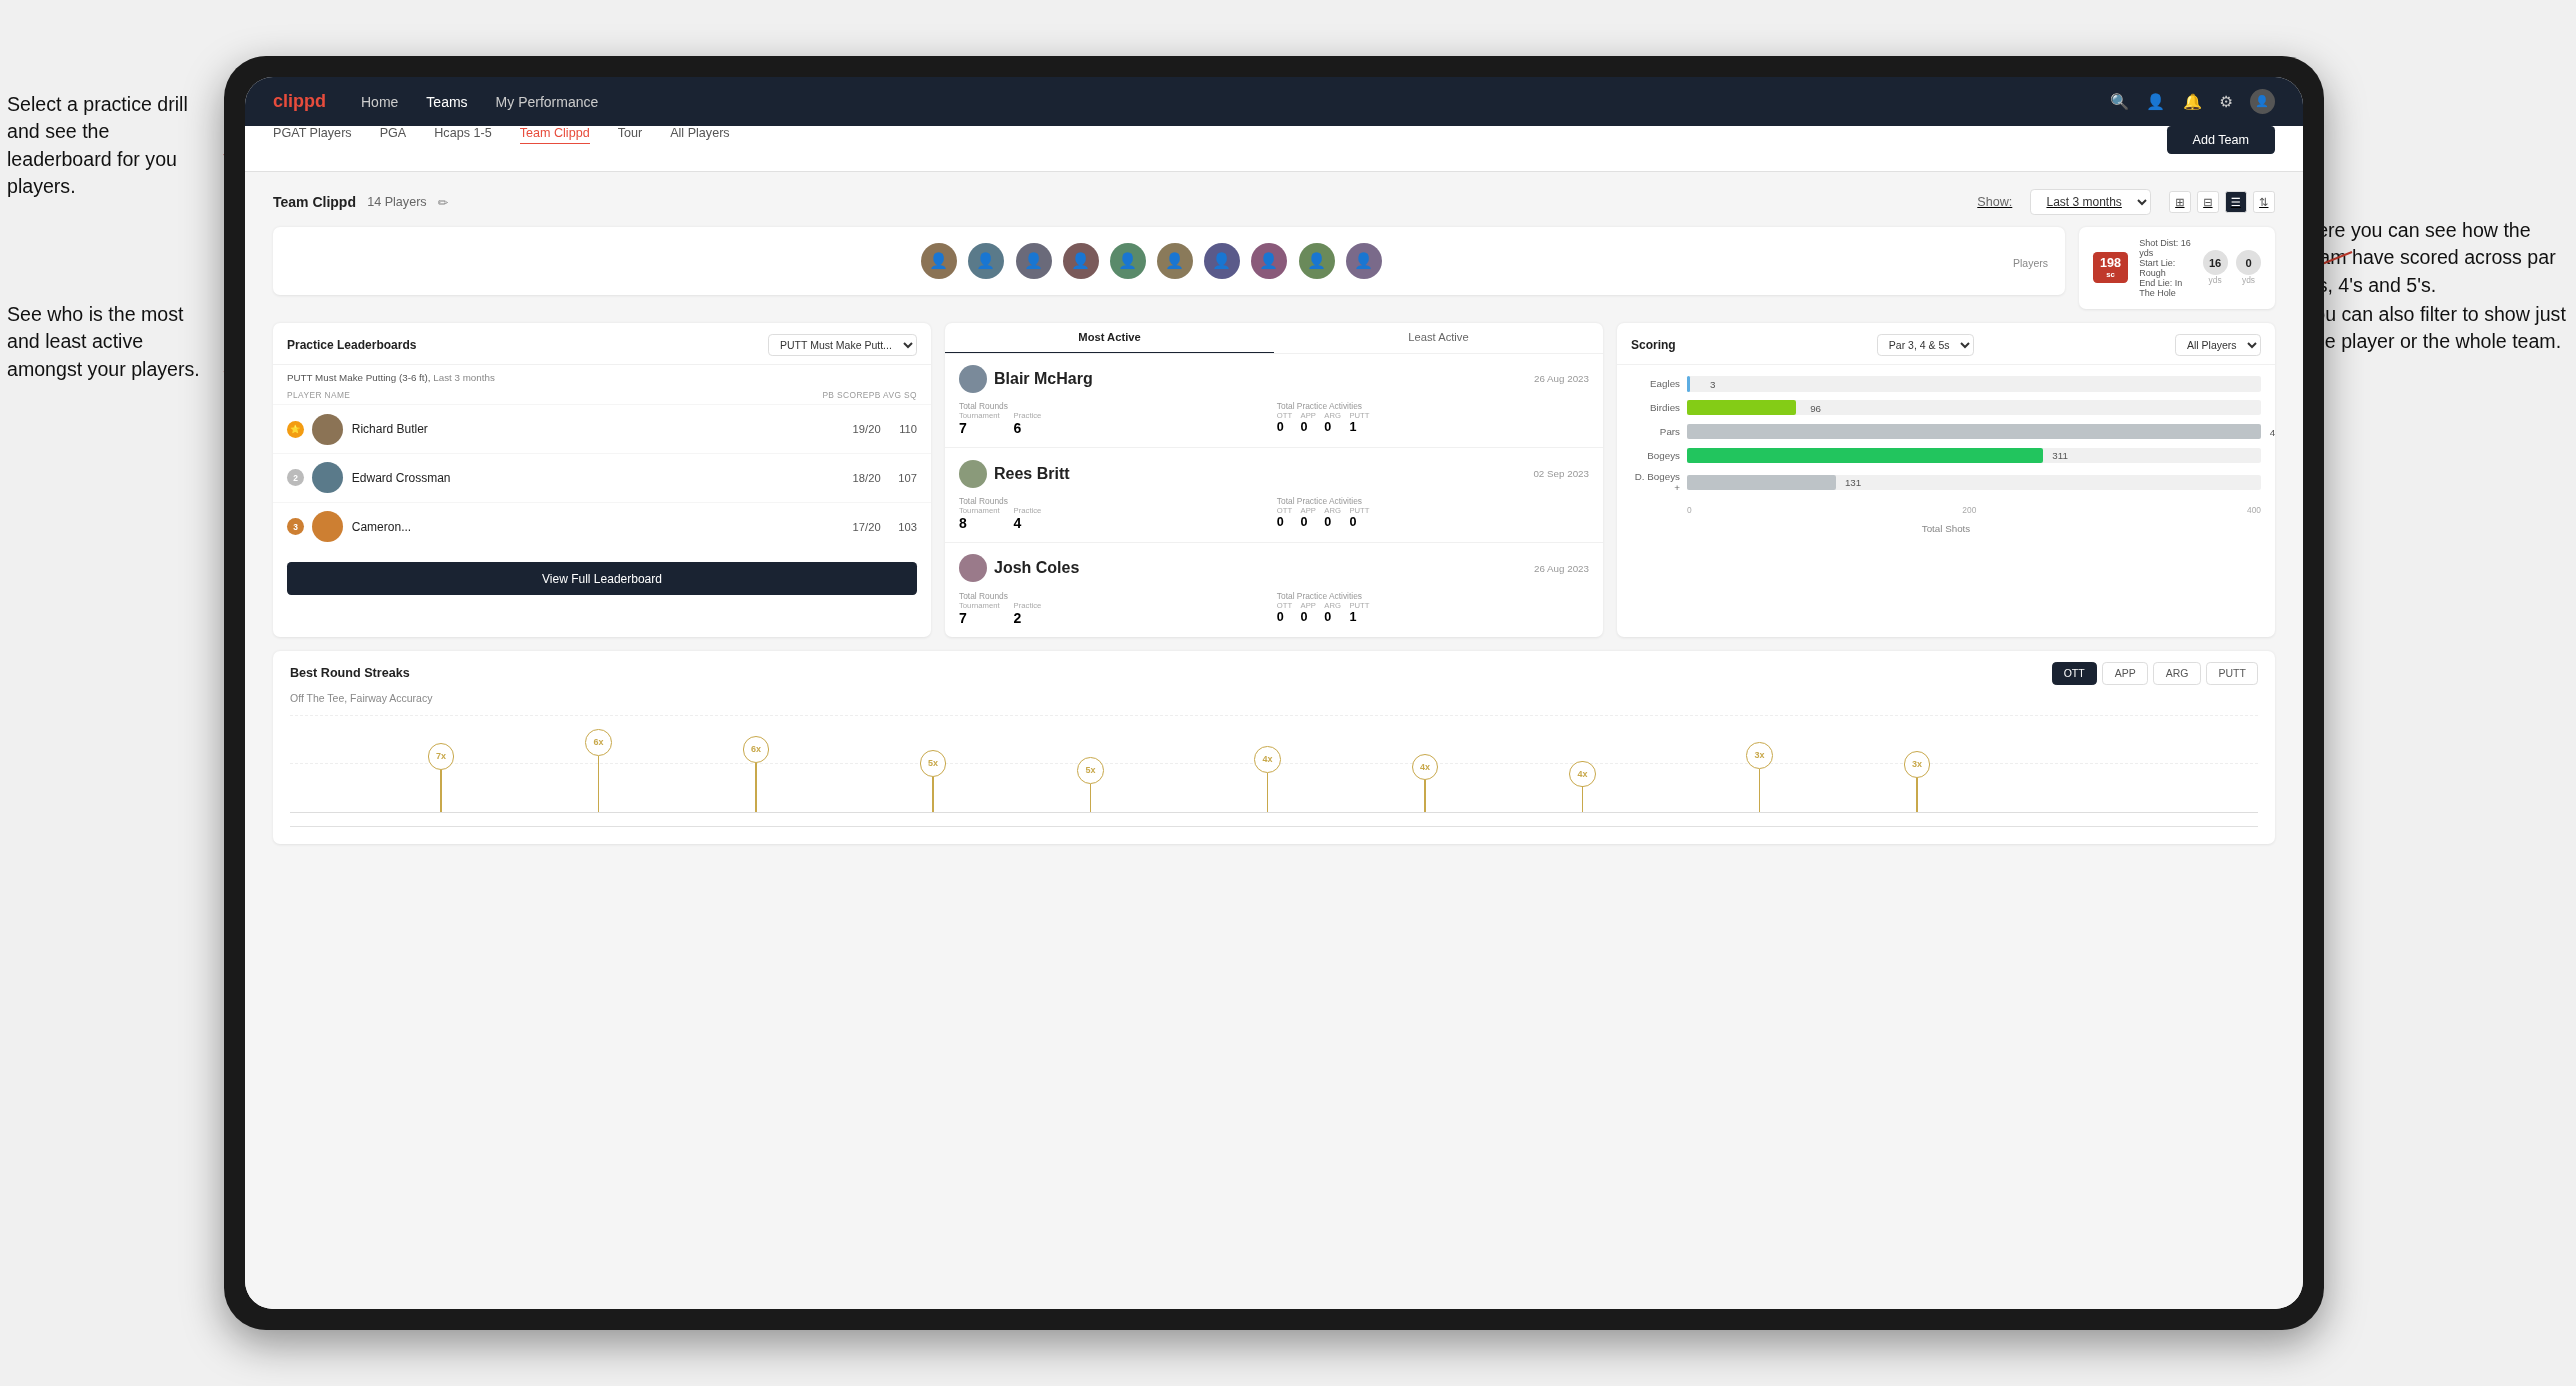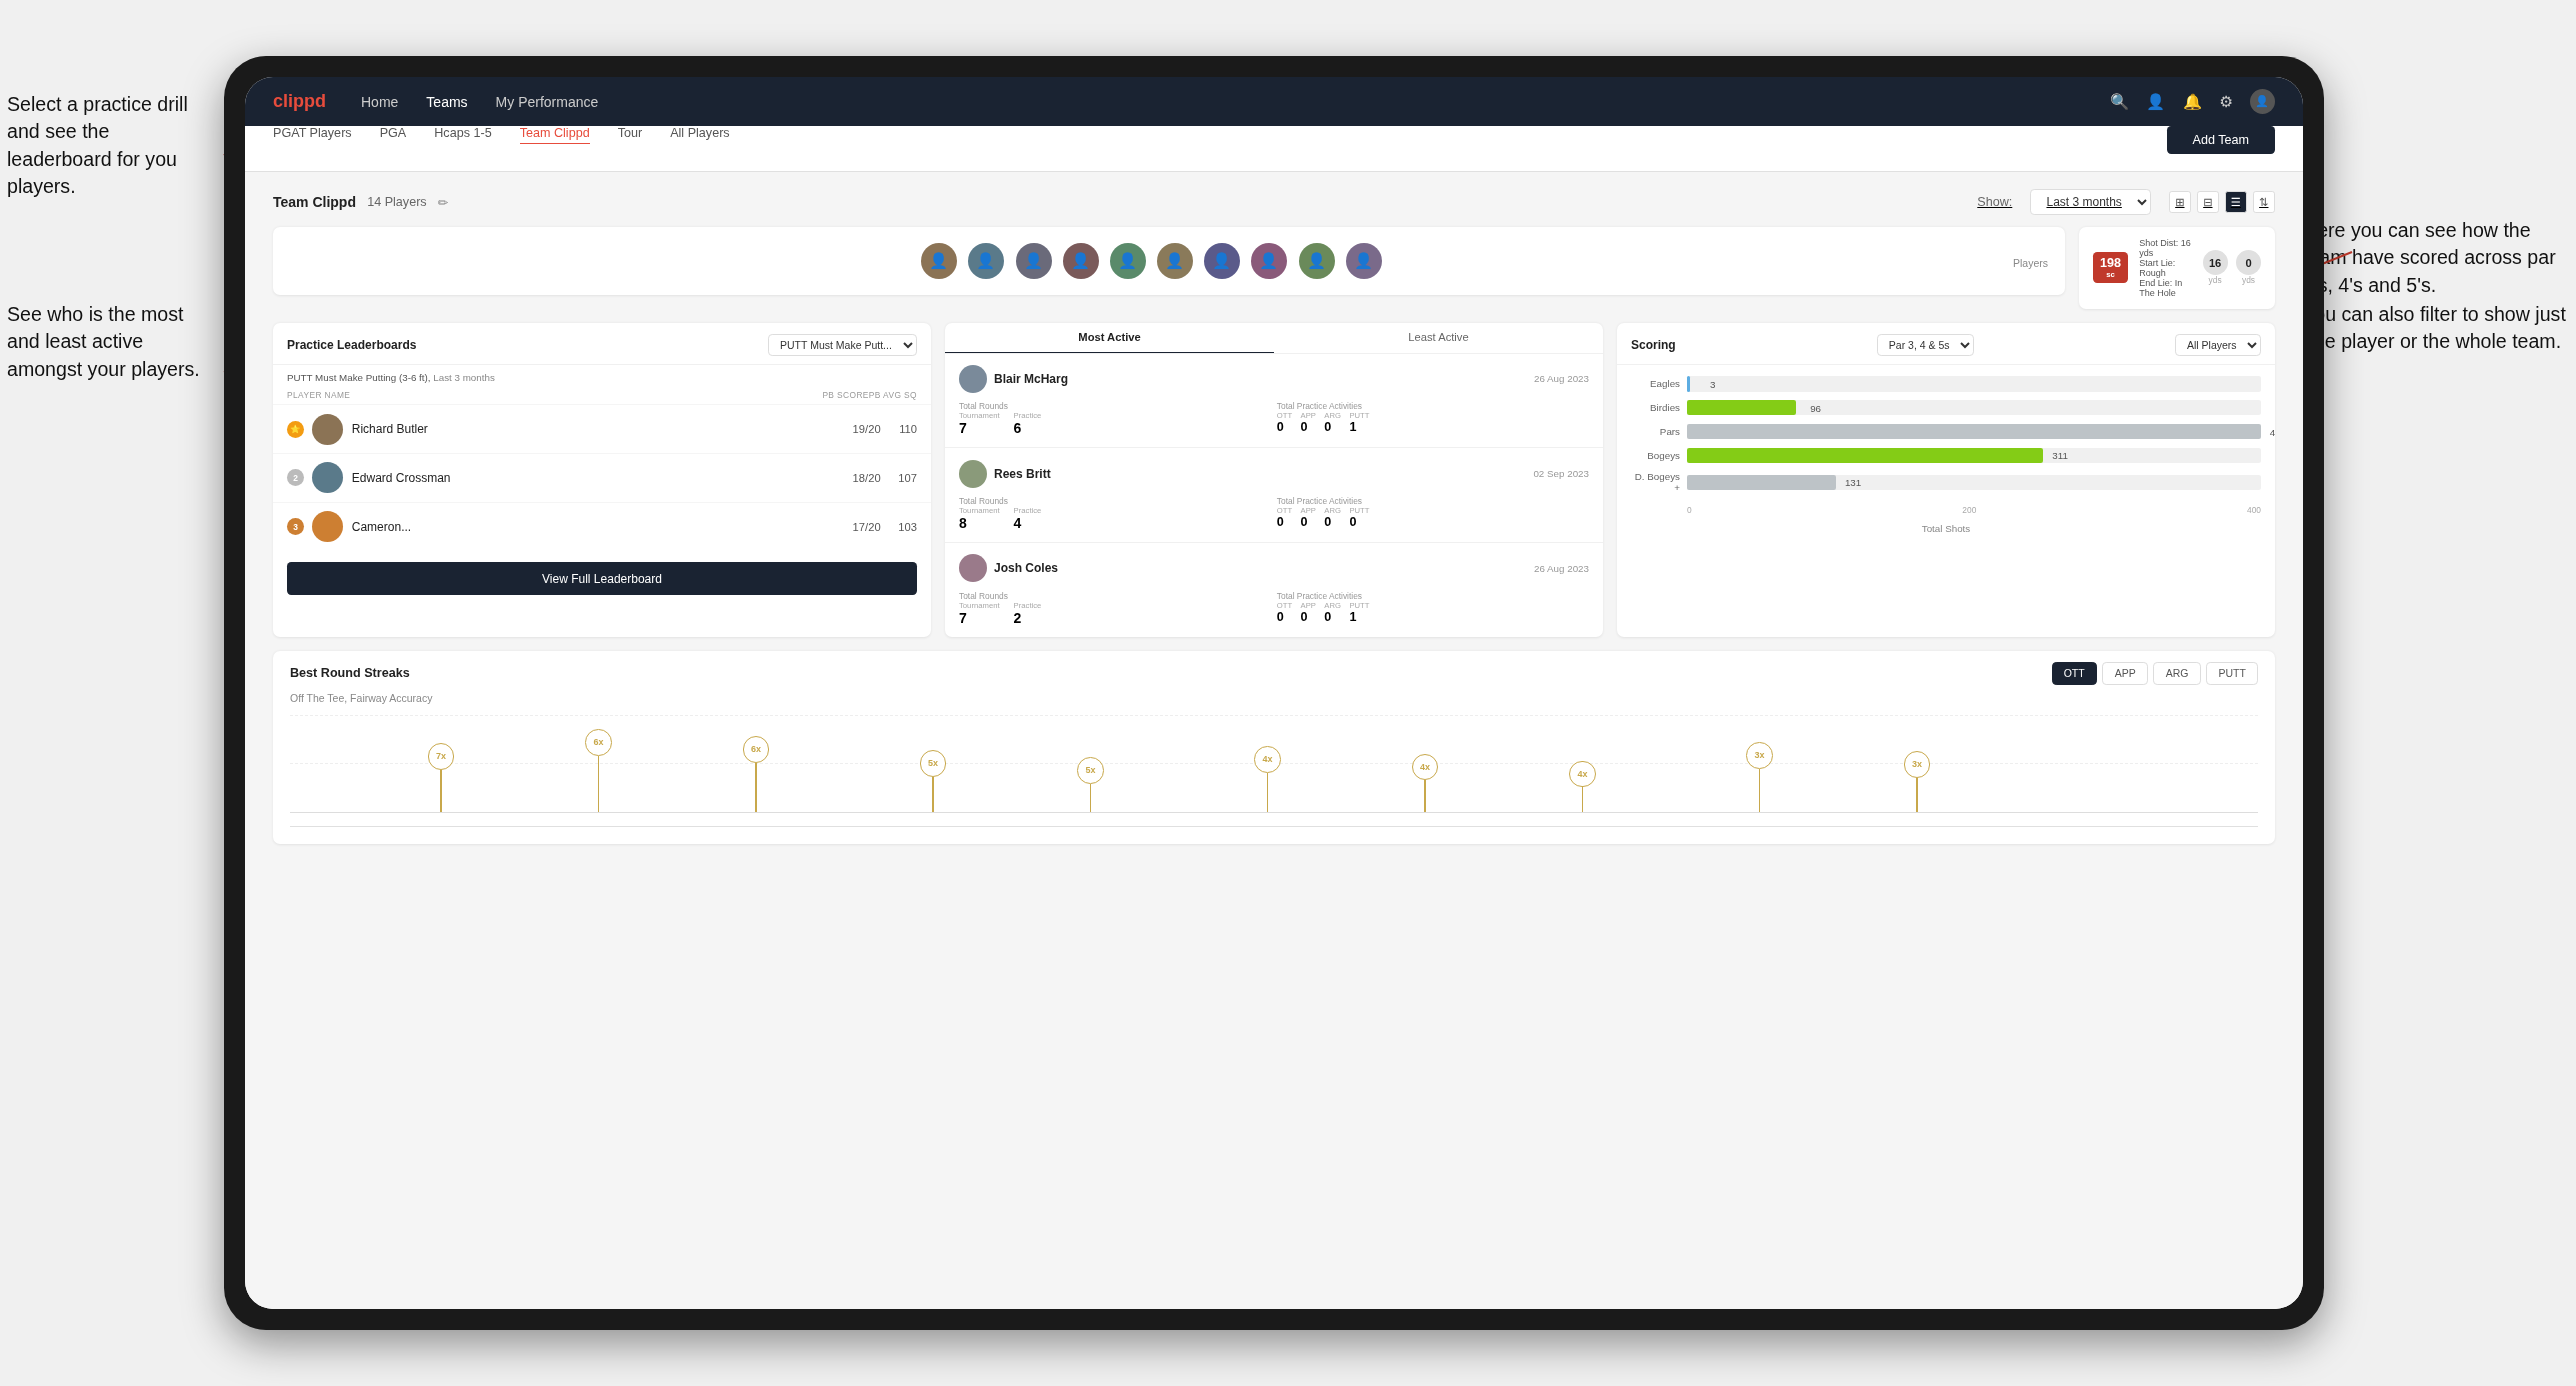--- a/index.html
+++ b/index.html
@@ -356,21 +356,21 @@
       align-items: center;
       gap: 7px;
       margin-bottom: 8.4px;
     }
     .pa-avatar {
       width: 28px;
       height: 28px;
       border-radius: 50%;
       background: #bbb;
     }
-    .pa-name { font-size: 12px; font-weight: 600; color: #222; flex: 1; }
+    .pa-name { font-size: 16px; font-weight: 600; color: #222; flex: 1; }
     .pa-date { font-size: 9.8px; color: #999; }
 
     
     .scoring-header {
       display: flex;
       align-items: center;
       gap: 8.4px;
     }
     .scoring-title { font-size: 12px; font-weight: 600; color: #222; }
     .scoring-filter-select {
@@ -416,21 +416,21 @@
       right: -25px;
       top: 50%;
       transform: translateY(-50%);
       font-size: 9.8px;
       color: #555;
       white-space: nowrap;
     }
     .bar-eagles { background: #5dade2; }
     .bar-birdies { background: #84cc16; }
     .bar-pars { background: #bdc3c7; }
-    .bar-bogeys { background: #84cc16; }
+    .bar-bogeys { background: #22c55e; }
     .bar-dbogeys { background: #bdc3c7; }
     .chart-x-axis {
       display: flex;
       justify-content: space-between;
       padding: 2.8px 0;
       font-size: 8.4px;
       color: #aaa;
       margin-left: 56px;
     }
     .chart-x-label { font-size: 9.8px; color: #888; text-align: center; margin-top: 5.6px; }

